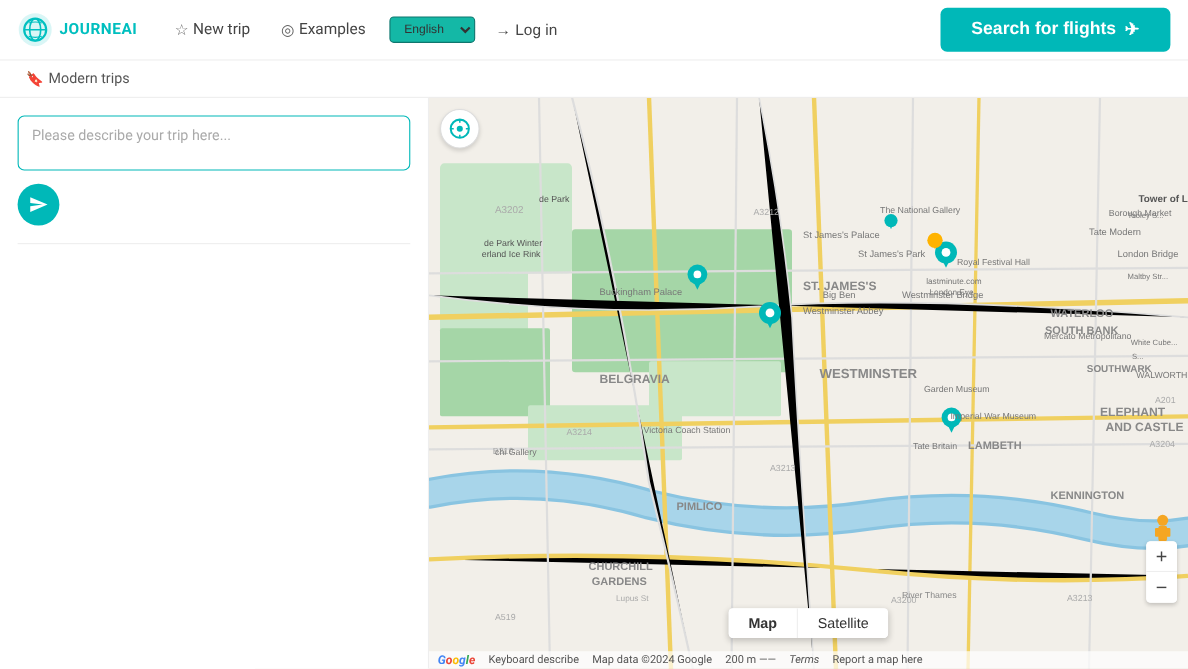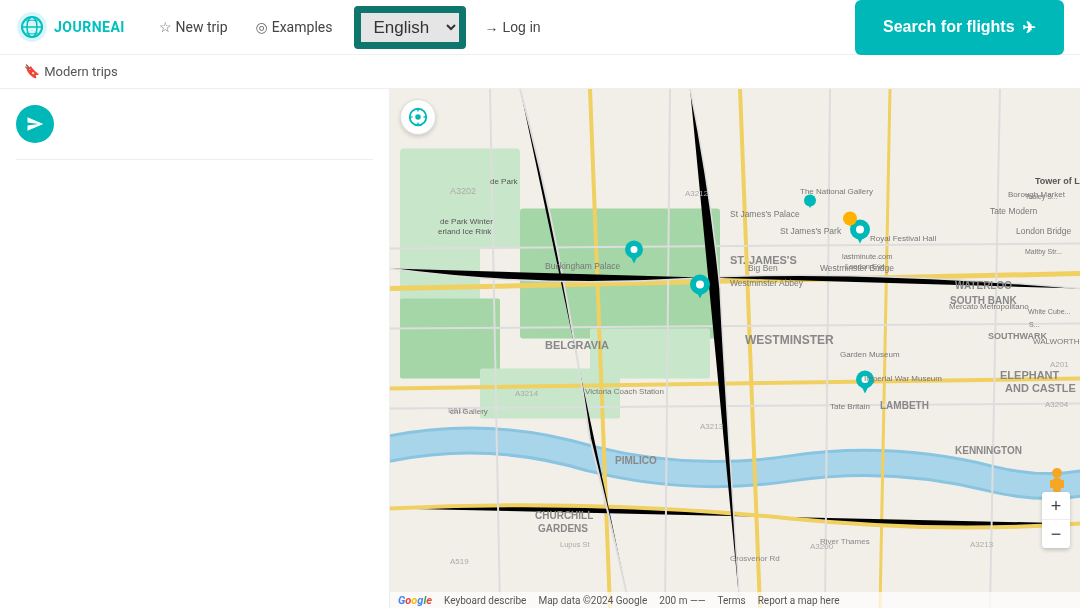--- a/index.html
+++ b/index.html
@@ -48,25 +48,25 @@
     }
 
     .nav-icon {
       font-size: 14px;
       color: #666;
     }
 
     #lang-select {
       margin-left: 4px;
       padding: 4px 8px;
-      border: 7px solid #0f766e;
+      border: 1px solid #0f766e;
       border-radius: 4px;
-      font-size: 17px;
+      font-size: 11px;
       color: #333;
-      background: #e5e5e5;
+      background: #14b8a6;
       cursor: pointer;
     }
 
     #login-btn {
       display: flex;
       align-items: center;
       gap: 4px;
       padding: 6px 10px;
       font-size: 14px;
       color: #444;
@@ -83,21 +83,21 @@
       align-items: center;
       gap: 8px;
       background: #00b8b8;
       color: #fff;
       border: none;
       border-radius: 6px;
       padding: 10px 28px;
       font-size: 16px;
       font-weight: 600;
       cursor: pointer;
-      height: 55px;
+      height: 40px;
     }
 
     
     #sub-header {
       display: flex;
       align-items: center;
       padding: 6px 16px;
       border-bottom: 1px solid #eee;
     }
     #planned-trips-link {
@@ -343,20 +343,21 @@
 <div id="sub-header">
   <div id="planned-trips-link">
     <span style="font-size:13px;">🔖</span>
     <span>Modern trips</span>
   </div>
 </div>
 
 <div id="main">
 
   <div id="left-panel">
+    <textarea id="trip-input" placeholder="Please describe your trip here..." style=""></textarea>
     <div style="display:flex; align-items:center;">
       <button id="send-btn">
         <svg width="18" height="18" viewBox="0 0 24 24" fill="white">
           <path d="M2 21L23 12 2 3v7l15 2-15 2z"></path>
         </svg>
       </button>
     </div>
     <div id="divider" style="width:100%;height:1px;background:#eee;margin-top:4px;"></div>
   </div>
 
@@ -506,27 +507,31 @@
           <rect x="4" y="13" width="4" height="8" rx="1" fill="#f5a623"></rect>
           <rect x="14" y="13" width="4" height="8" rx="1" fill="#f5a623"></rect>
         </svg>
       </div>
 
       <div id="zoom-controls">
         <button class="zoom-btn">+</button>
         <button class="zoom-btn">−</button>
       </div>
 
+      <div id="map-type-bar">
+        <button class="map-type-btn active">Map</button>
+        <button class="map-type-btn">Satellite</button>
+      </div>
 
       <div id="map-footer">
         <span style="font-size:11px;font-weight:bold;color:#888;font-style:italic;margin-right:4px;">
           <span style="color:#4285f4">G</span><span style="color:#ea4335">o</span><span style="color:#fbbc05">o</span><span style="color:#4285f4">g</span><span style="color:#34a853">l</span><span style="color:#ea4335">e</span>
         </span>
         <span style="font-size:10px;color:#555;cursor:pointer;">Keyboard describe</span>
         <span style="font-size:10px;color:#555;margin-left:4px;">  Map data ©2024 Google</span>
         <span style="font-size:10px;color:#555;margin-left:4px;">  200 m ——</span>
-        <span style="font-size:10px;color:#555;cursor:pointer;margin-left:4px;">Terms</span>
+        <span style="font-size:10px;color:#555;cursor:pointer;margin-left:4px;font-style:italic;">Terms</span>
         <span style="font-size:10px;color:#555;cursor:pointer;margin-left:4px;">Report a map here</span>
       </div>
     </div>
   </div>
 
 </div>
 
 </body></html>

